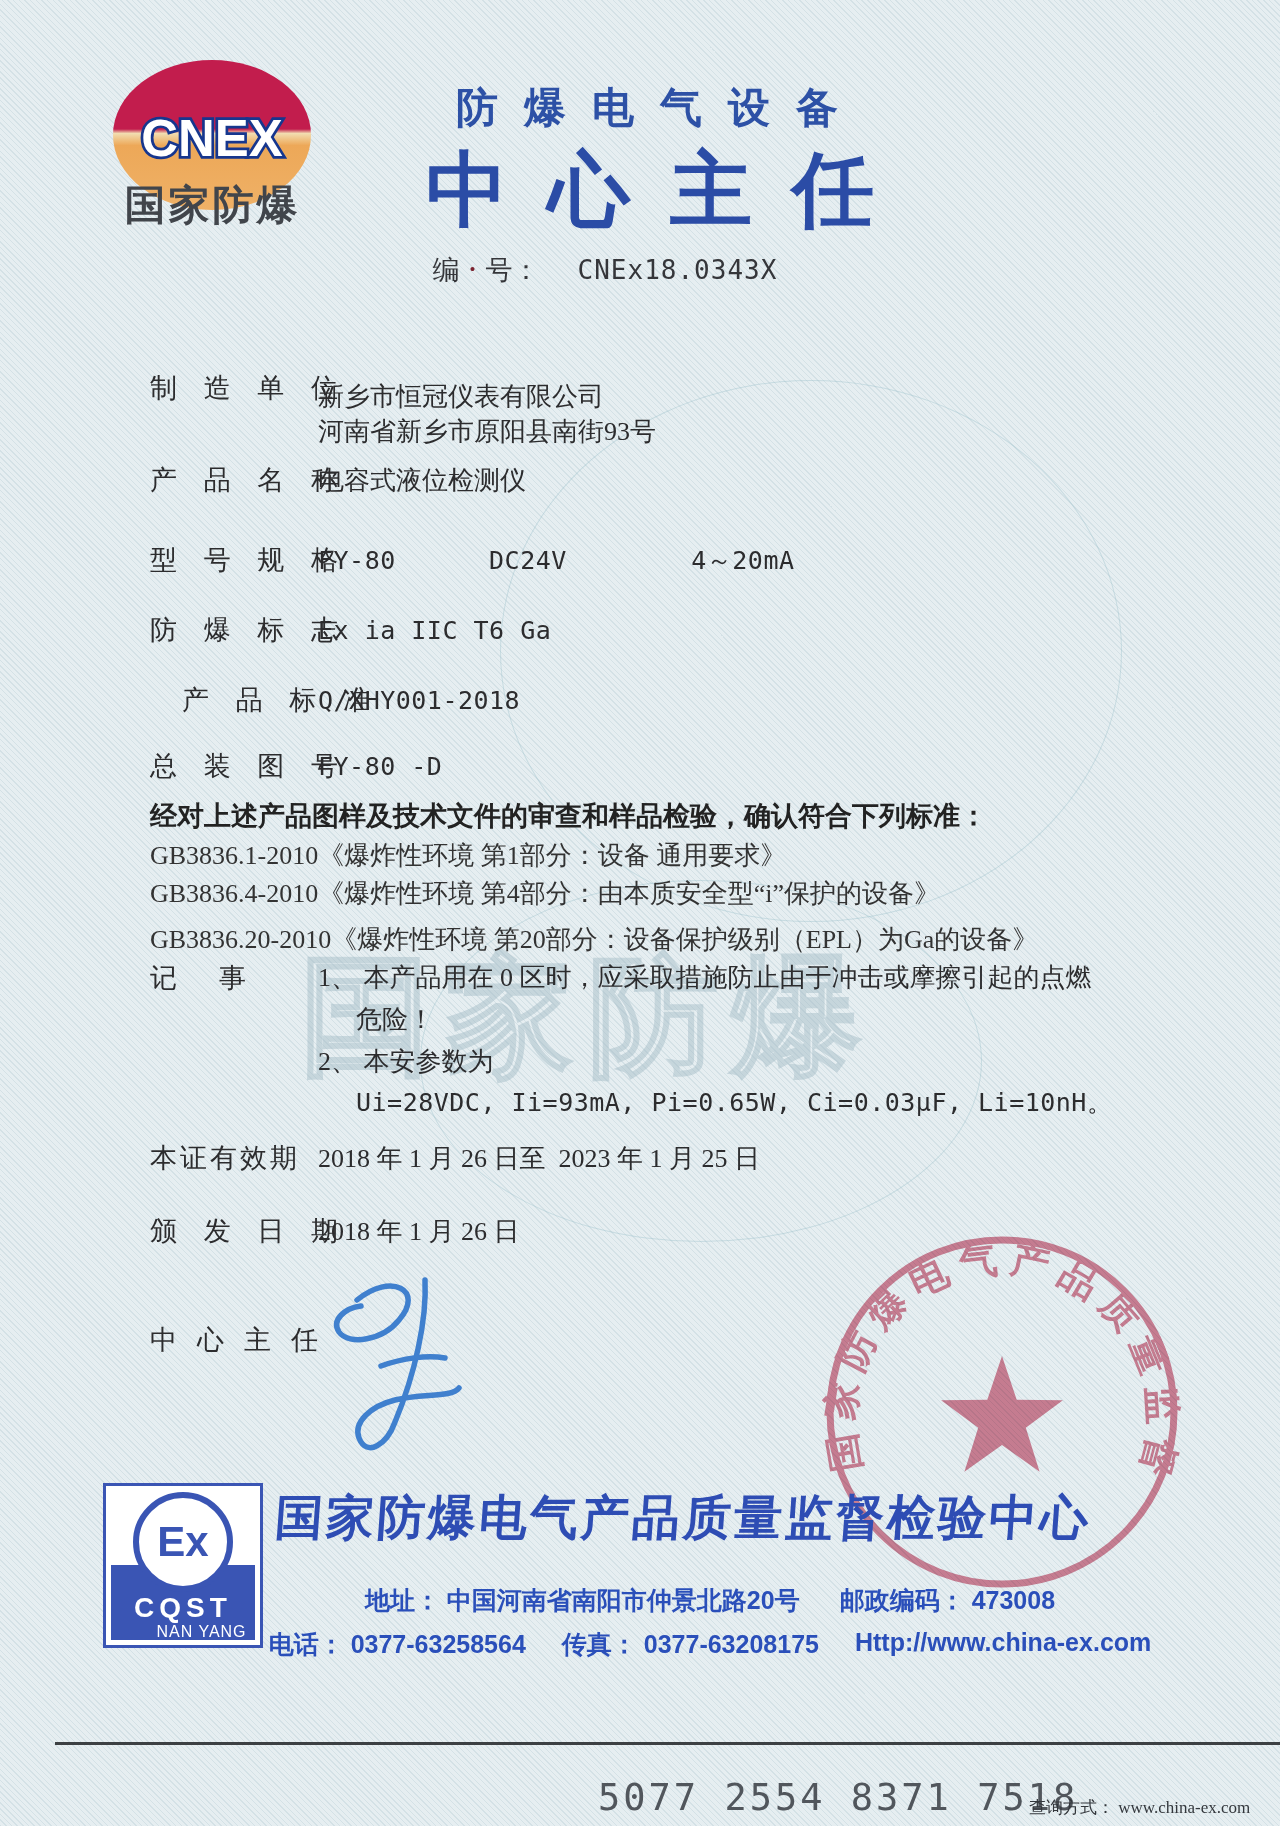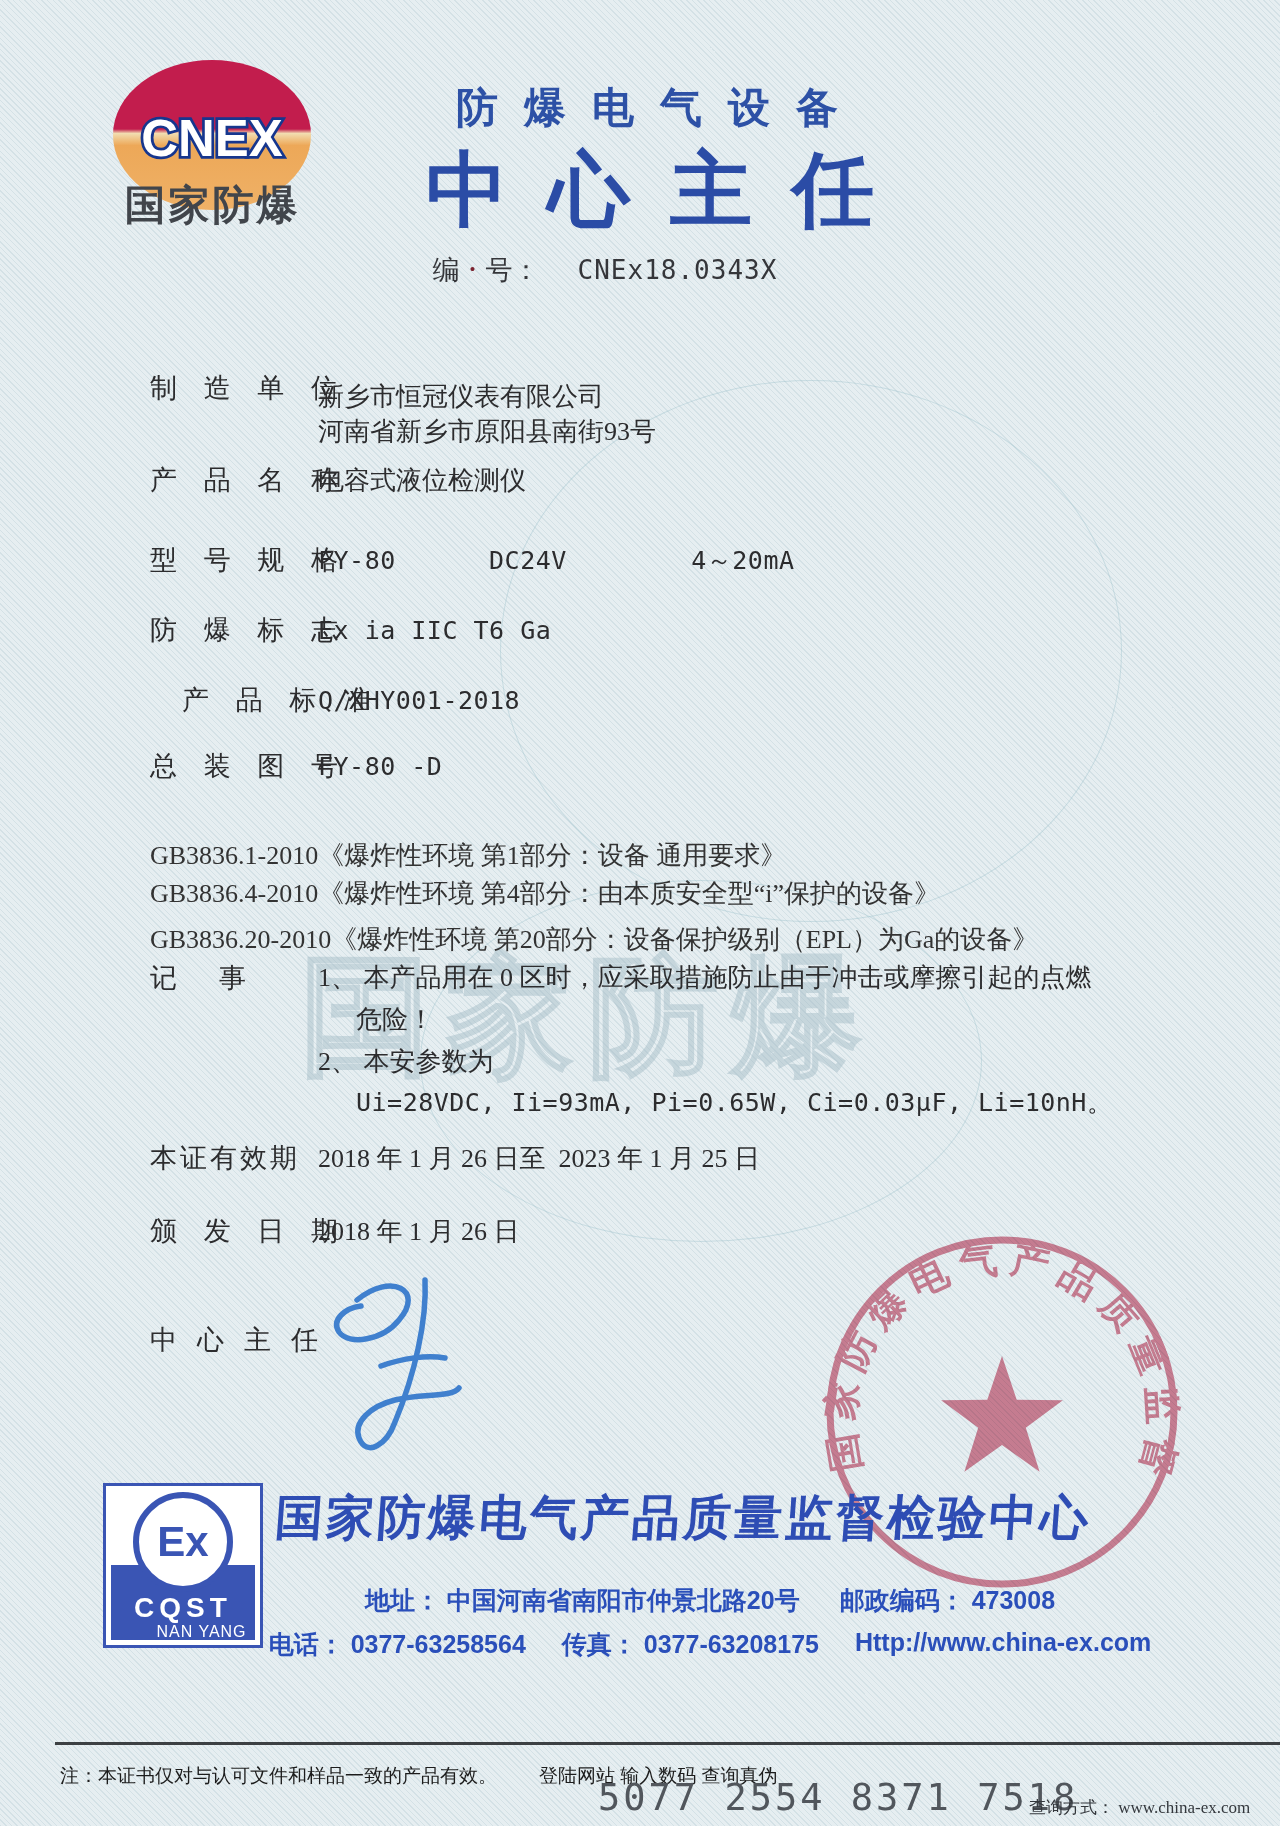--- a/index.html
+++ b/index.html
@@ -153,20 +153,21 @@
 
   <div class="lbl" style="top:612px;">防爆标志</div>
   <div class="val mono-ish" style="top:614px;">Ex ia IIC T6 Ga</div>
 
   <div class="lbl" style="top:682px;margin-left:32px;">产品标准</div>
   <div class="val mono-ish" style="top:684px;">Q/XHY001-2018</div>
 
   <div class="lbl" style="top:748px;">总装图号</div>
   <div class="val mono-ish" style="top:750px;">FY-80 -D</div>
 
+  <div class="intro" style="top:798px;">经对上述产品图样及技术文件的审查和样品检验，确认符合下列标准：</div>
   <div class="std-line" style="top:838px;">GB3836.1-2010《爆炸性环境  第1部分：设备 通用要求》</div>
   <div class="std-line" style="top:876px;">GB3836.4-2010《爆炸性环境  第4部分：由本质安全型“i”保护的设备》</div>
   <div class="std-line" style="top:914px;margin-top:8px;">GB3836.20-2010《爆炸性环境  第20部分：设备保护级别（EPL）为Ga的设备》</div>
 
   <div class="lbl" style="top:960px;width:96px;">记　事</div>
   <div class="val" style="top:960px;white-space:nowrap;">1、 本产品用在 0 区时，应采取措施防止由于冲击或摩擦引起的点燃</div>
   <div class="val" style="top:1002px;left:356px;">危险！</div>
   <div class="val" style="top:1044px;">2、 本安参数为</div>
   <div class="val mono-ish" style="top:1086px;left:356px;">Ui=28VDC, Ii=93mA, Pi=0.65W, Ci=0.03μF, Li=10nH。</div>
 
@@ -214,20 +215,16 @@
     <span>地址： 中国河南省南阳市仲景北路20号</span>
     <span>邮政编码： 473008</span>
   </div>
   <div class="org-line org-line2">
     <span>电话： 0377-63258564</span>
     <span>传真： 0377-63208175</span>
     <span>Http://www.china-ex.com</span>
   </div>
 
   <div class="foot-rule"></div>
-  <div class="foot-note">
-    <span>注：本证书仅对与认可文件和样品一致的产品有效。</span>
-    <span>登陆网站 输入数码 查询真伪</span>
-  </div>
   <div class="foot-code">5077 2554 8371 7518</div>
   <div class="foot-query">查询方式： www.china-ex.com</div>
 
 </div>
 
 </body></html>

